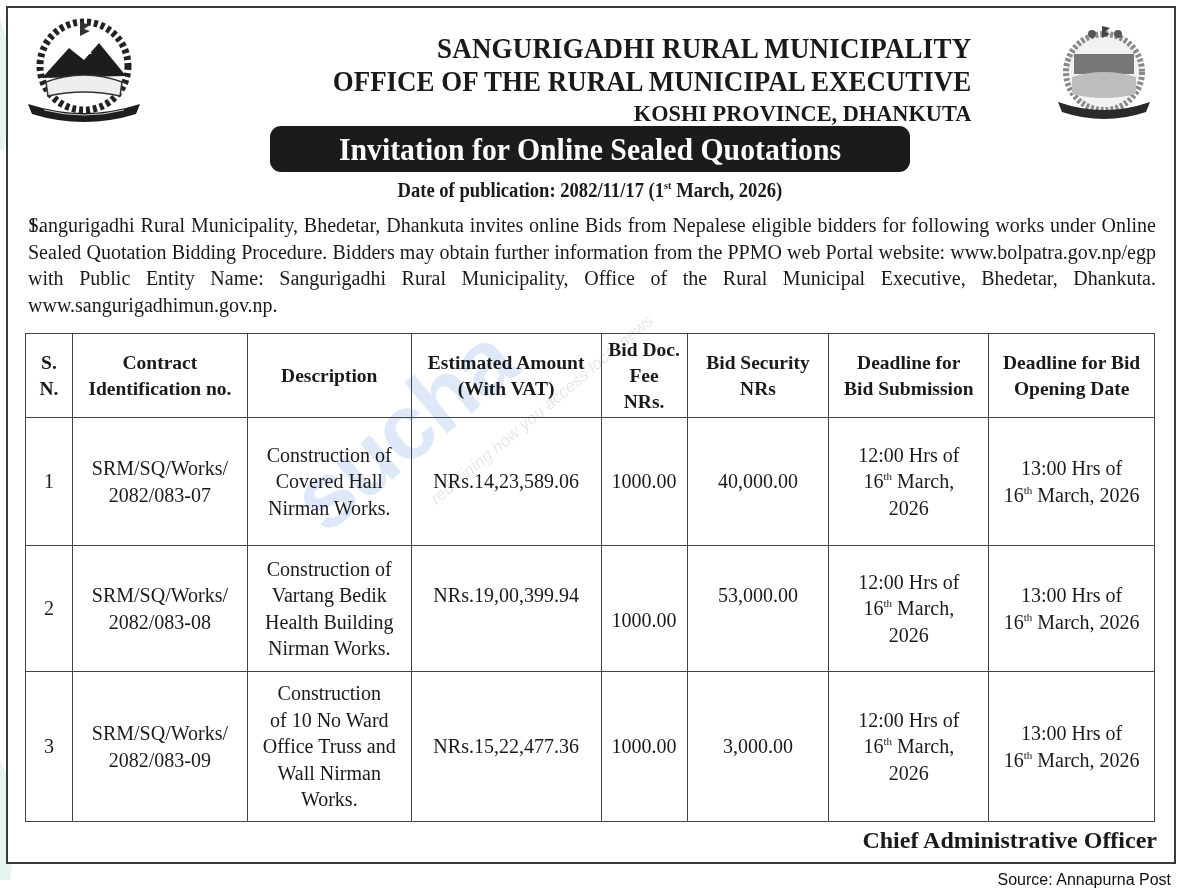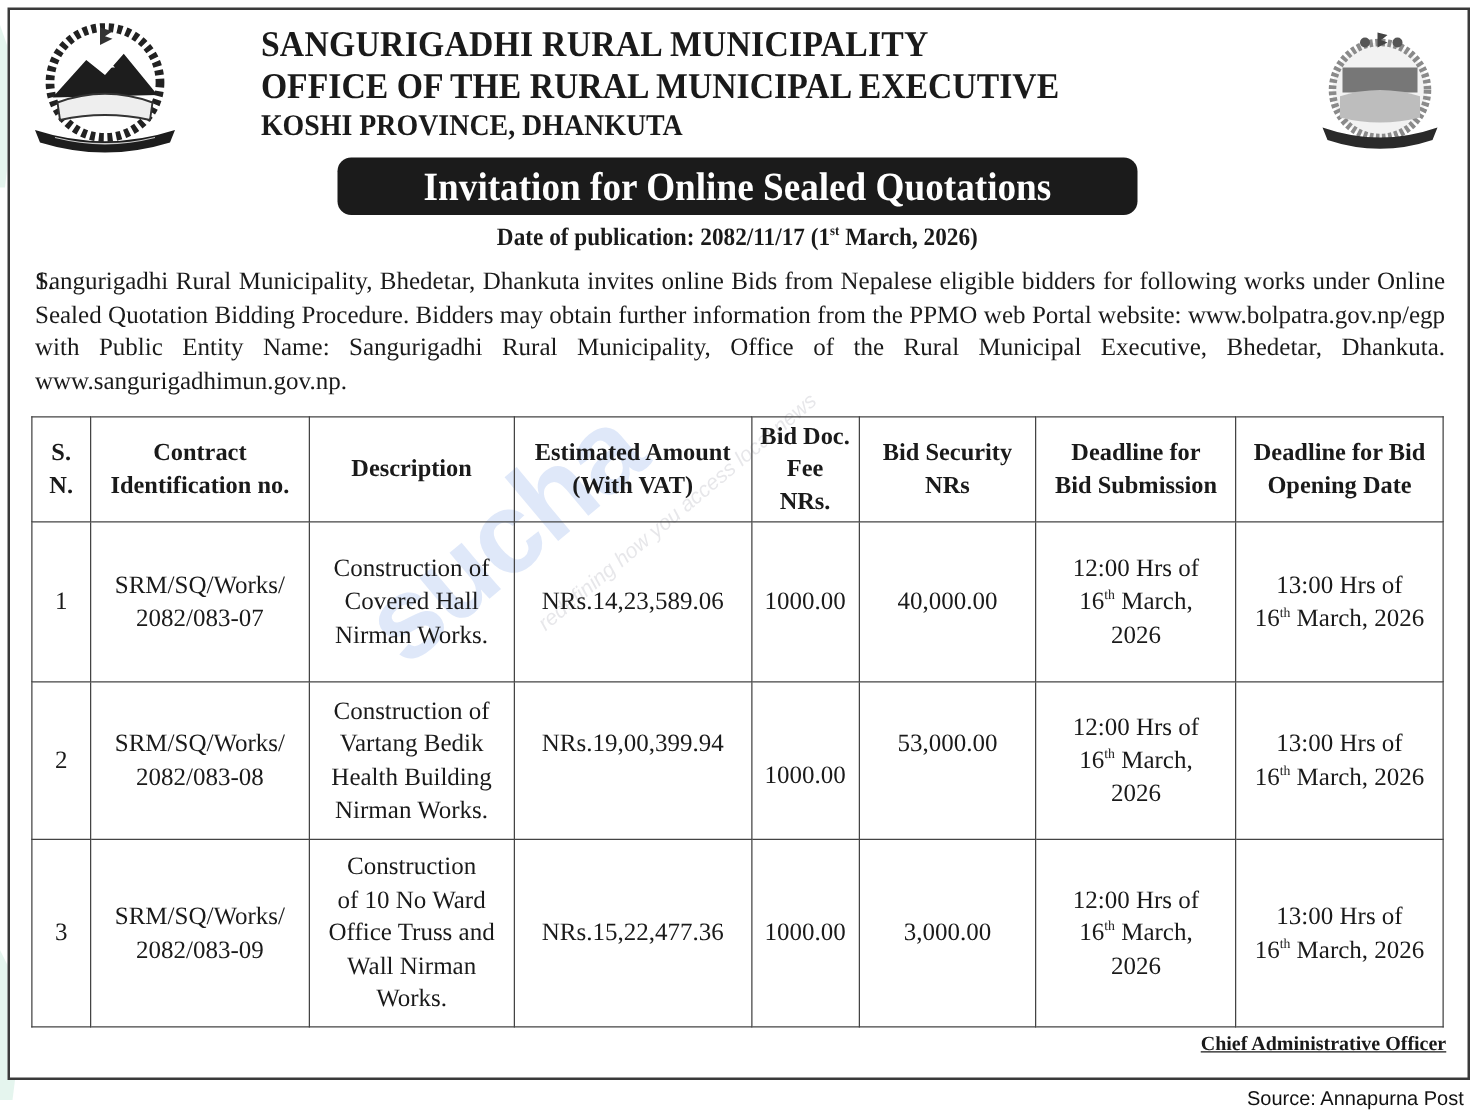--- a/index.html
+++ b/index.html
@@ -20,21 +20,21 @@
     position: absolute; left: 400px; top: 400px; transform: rotate(-40deg);
     color: rgba(120,120,140,0.18); font-family: "Liberation Sans", sans-serif;
     font-style: italic; font-size: 17px; pointer-events: none; white-space: nowrap;
   }
   .logo-left {
     position: absolute; left: 24px; top: 18px; width: 120px; height: 106px;
   }
   .logo-right {
     position: absolute; left: 1052px; top: 22px; width: 104px; height: 100px;
   }
-  .head-lines { position: absolute; left: 180px; top: 20px; width: 820px; text-align: left; }
+  .head-lines { position: absolute; left: 180px; top: 32px; width: 820px; text-align: right; }
   .h1 { font-weight: bold; font-size: 29px; line-height: 32px; letter-spacing: 0.2px; transform: scaleX(0.93); }
   .h2 { font-weight: bold; font-size: 29px; line-height: 34px; transform: scaleX(0.93); }
   .h3 { font-weight: bold; font-size: 24px; line-height: 30px; transform: scaleX(0.93); }
 
   .banner {
     position: absolute; left: 270px; top: 126px; width: 640px; height: 46px;
     background: #1b1b1b; color: #fff; text-align: center;
     font-weight: bold; font-size: 32px; line-height: 46px; border-radius: 11px;
   }
   .banner span { display: inline-block; transform: scaleX(0.93); }
@@ -60,21 +60,21 @@
     border: 1.5px solid #444; text-align: center; vertical-align: middle;
     padding: 2px 6px; line-height: 26.5px;
   }
   table.bids th { font-weight: bold; font-size: 19.5px; line-height: 26px; }
   table.bids thead tr { height: 84px; }
   table.bids tbody tr.r1 { height: 128px; }
   table.bids tbody tr.r2 { height: 126px; }
   table.bids tbody tr.r3 { height: 150px; }
 
   .signature {
-    position: absolute; right: 24px; top: 827px; font-weight: bold; font-size: 16px; text-decoration: underline;
+    position: absolute; right: 24px; top: 827px; font-weight: bold; font-size: 24px;
   }
   .source {
     position: absolute; right: 10px; top: 871px; font-family: "Liberation Sans", sans-serif;
     font-size: 16px; color: #111;
   }
   .wmark-shape { position: absolute; pointer-events: none; }
 </style>
 </head>
 <body>
 

